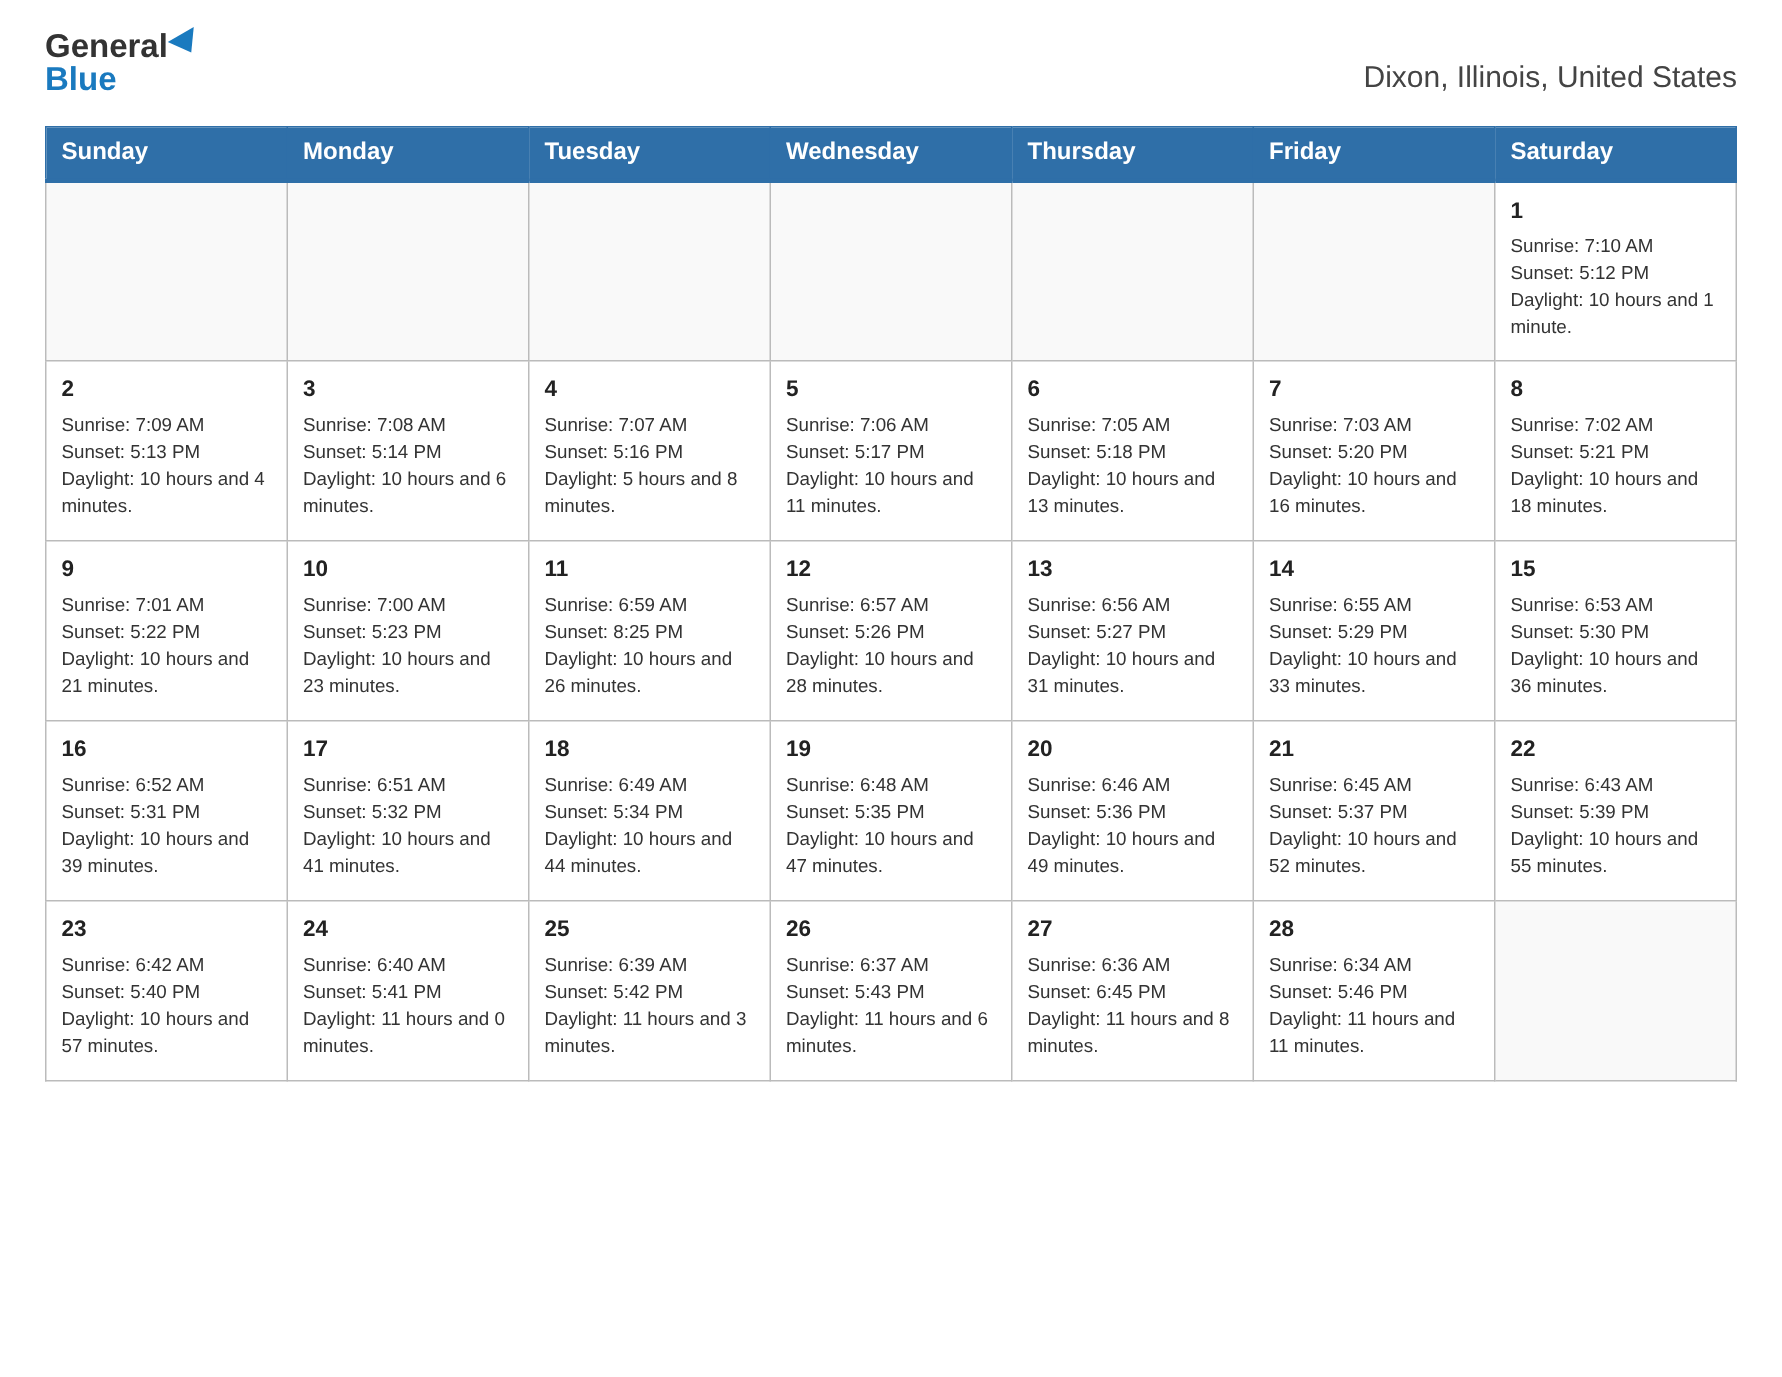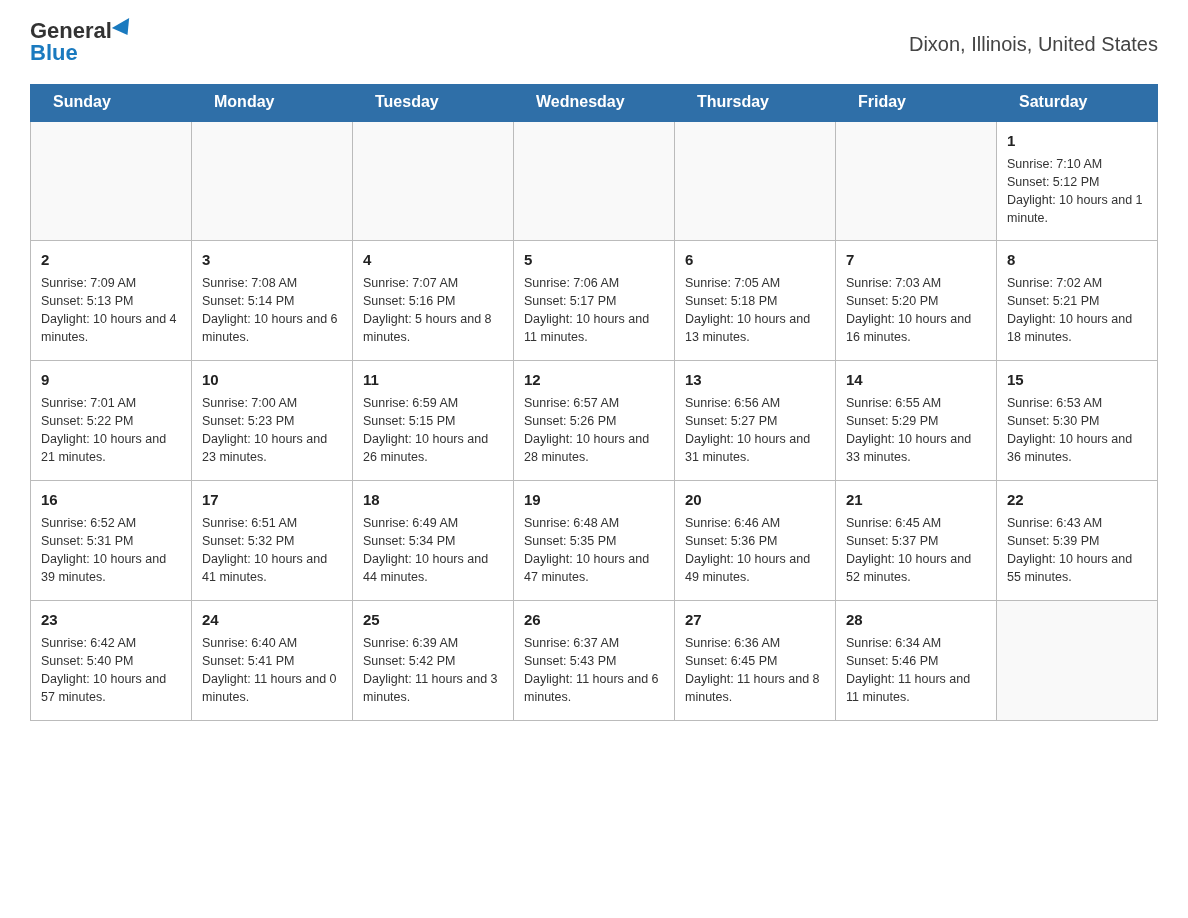--- a/index.html
+++ b/index.html
@@ -6,21 +6,21 @@
     body {
       font-family: Arial, sans-serif;
       background: #fff;
       padding: 20px 30px;
       width: 1188px;
       min-height: 918px;
     }
     .header {
       display: flex;
       justify-content: space-between;
-      align-items: center;
+      align-items: flex-end;
       margin-bottom: 20px;
     }
     .logo {
       display: flex;
       flex-direction: column;
       align-items: flex-start;
     }
     .logo-general {
       font-size: 22px;
       font-weight: bold;
@@ -62,21 +62,21 @@
       margin-top: 4px;
     }
     .calendar {
       width: 100%;
       border-collapse: collapse;
       table-layout: fixed;
     }
     .calendar thead th {
       background-color: #2f6fa8;
       color: #fff;
-      padding: 8px 22px;
+      padding: 8px 10px;
       font-size: 16px;
       font-weight: bold;
       text-align: left;
       border: 1px solid #2f6fa8;
     }
     .calendar tbody td {
       vertical-align: top;
       padding: 8px 10px;
       border: 1px solid #bbb;
       height: 120px;
@@ -200,21 +200,21 @@
         </td>
         <td>
           <span class="day-number">10</span>
           <div>Sunrise: 7:00 AM</div>
           <div>Sunset: 5:23 PM</div>
           <div>Daylight: 10 hours and 23 minutes.</div>
         </td>
         <td>
           <span class="day-number">11</span>
           <div>Sunrise: 6:59 AM</div>
-          <div>Sunset: 5:15 PM</div>
+          <div>Sunset: 8:25 PM</div>
           <div>Daylight: 10 hours and 26 minutes.</div>
         </td>
         <td>
           <span class="day-number">12</span>
           <div>Sunrise: 6:57 AM</div>
           <div>Sunset: 5:26 PM</div>
           <div>Daylight: 10 hours and 28 minutes.</div>
         </td>
         <td>
           <span class="day-number">13</span>

